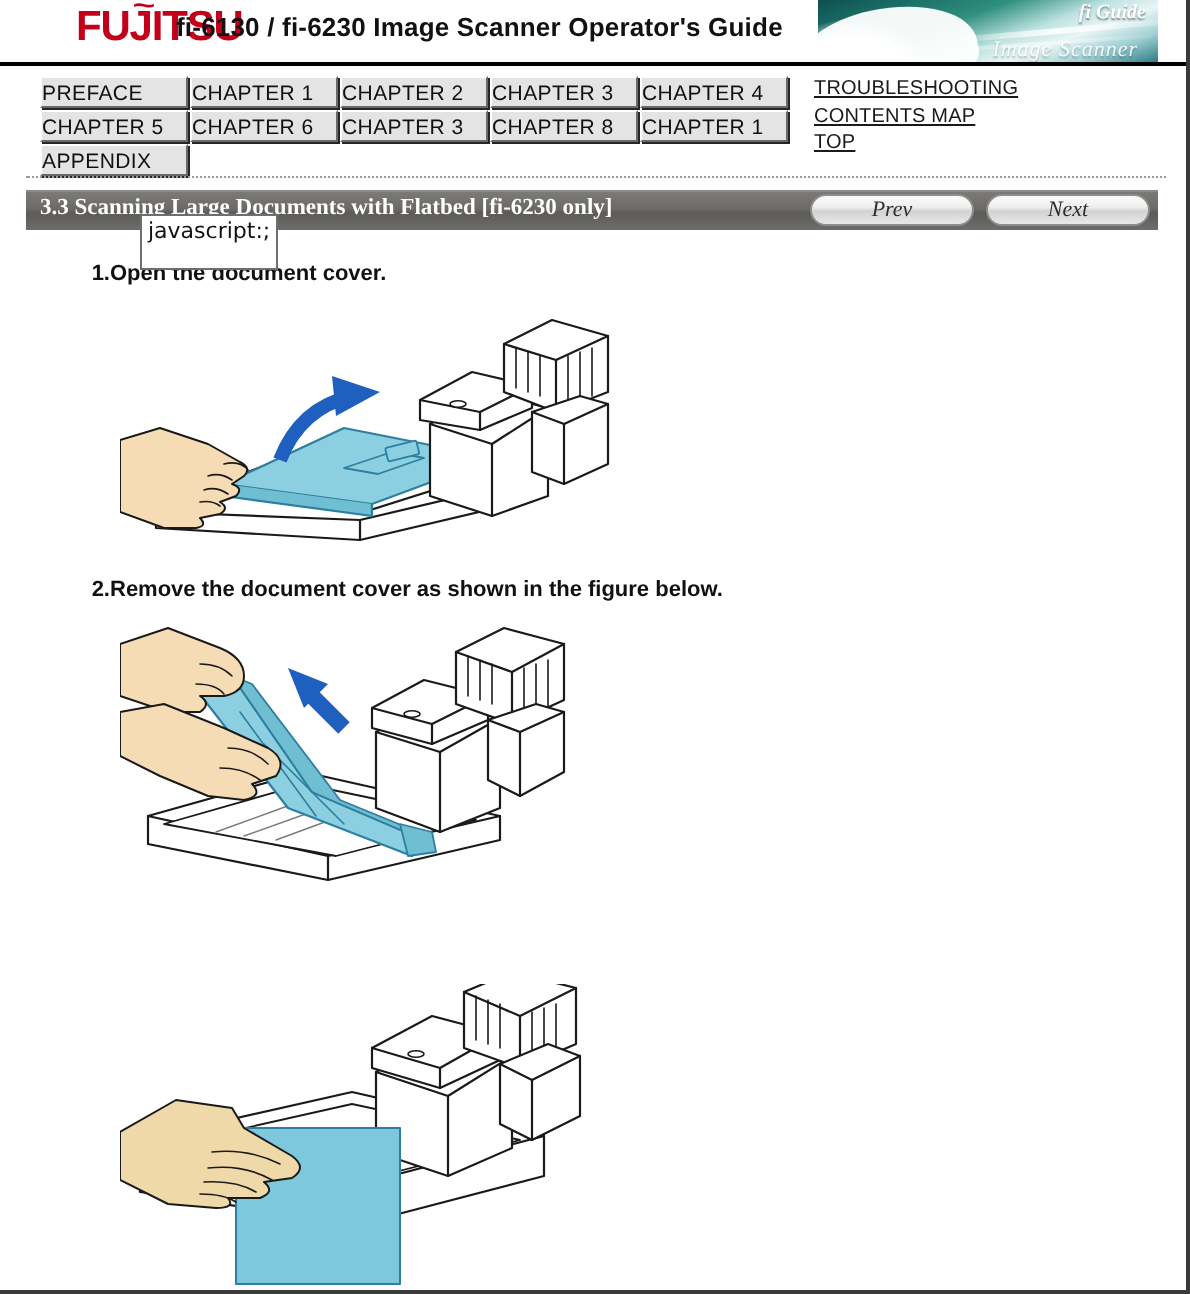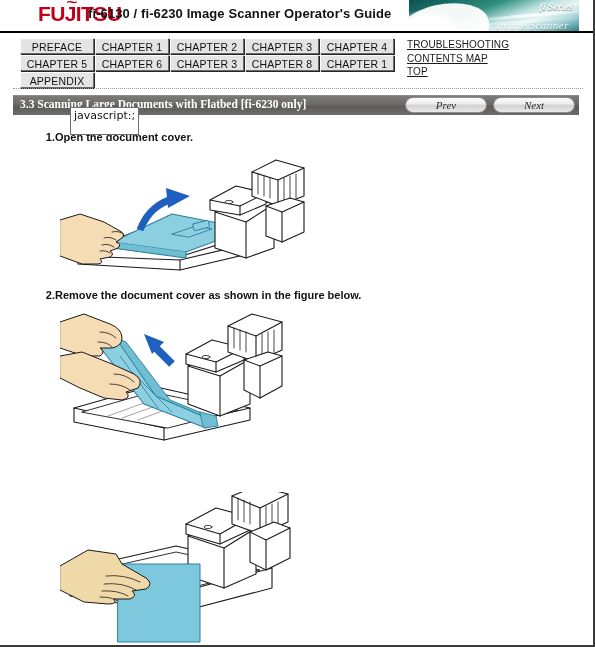--- a/index.html
+++ b/index.html
@@ -83,21 +83,21 @@
     background:#000;
   }
 
   
   .nav{
     position:absolute;left:20px;top:38px;width:380px;
   }
   .navrow{display:flex;margin-bottom:1px;}
   .navbtn{
     width:74px;height:16px;line-height:16px;
-    text-align:center;
+    text-align:left;
     font-size:10.5px;color:#111;
     background:#e4e4e4;
     border-top:1px solid #ffffff;
     border-left:1px solid #ffffff;
     border-right:1px solid #6a6a6a;
     border-bottom:1px solid #6a6a6a;
     box-shadow:1px 1px 0 #262626;
     margin-right:1px;
     box-sizing:border-box;
     cursor:pointer;
@@ -179,21 +179,21 @@
     <div class="logo">
       <span class="tilde">~</span>
       <span>FUJITSU</span>
     </div>
     <div class="doc-title">fi-6130 / fi-6230 Image Scanner Operator's Guide</div>
 
     <div class="banner">
       <div class="swoosh"></div>
       <div class="streak"></div>
       <div class="streak2"></div>
-      <div class="fiseries">fi Series</div>
+      <div class="fiseries">fi Guide</div>
       <div class="scriptword">Image Scanner</div>
     </div>
   </div>
   <div class="header-rule"></div>
 
   <div class="nav">
     <div class="navrow">
       <div class="navbtn">PREFACE</div>
       <div class="navbtn">CHAPTER 1</div>
       <div class="navbtn">CHAPTER 2</div>

